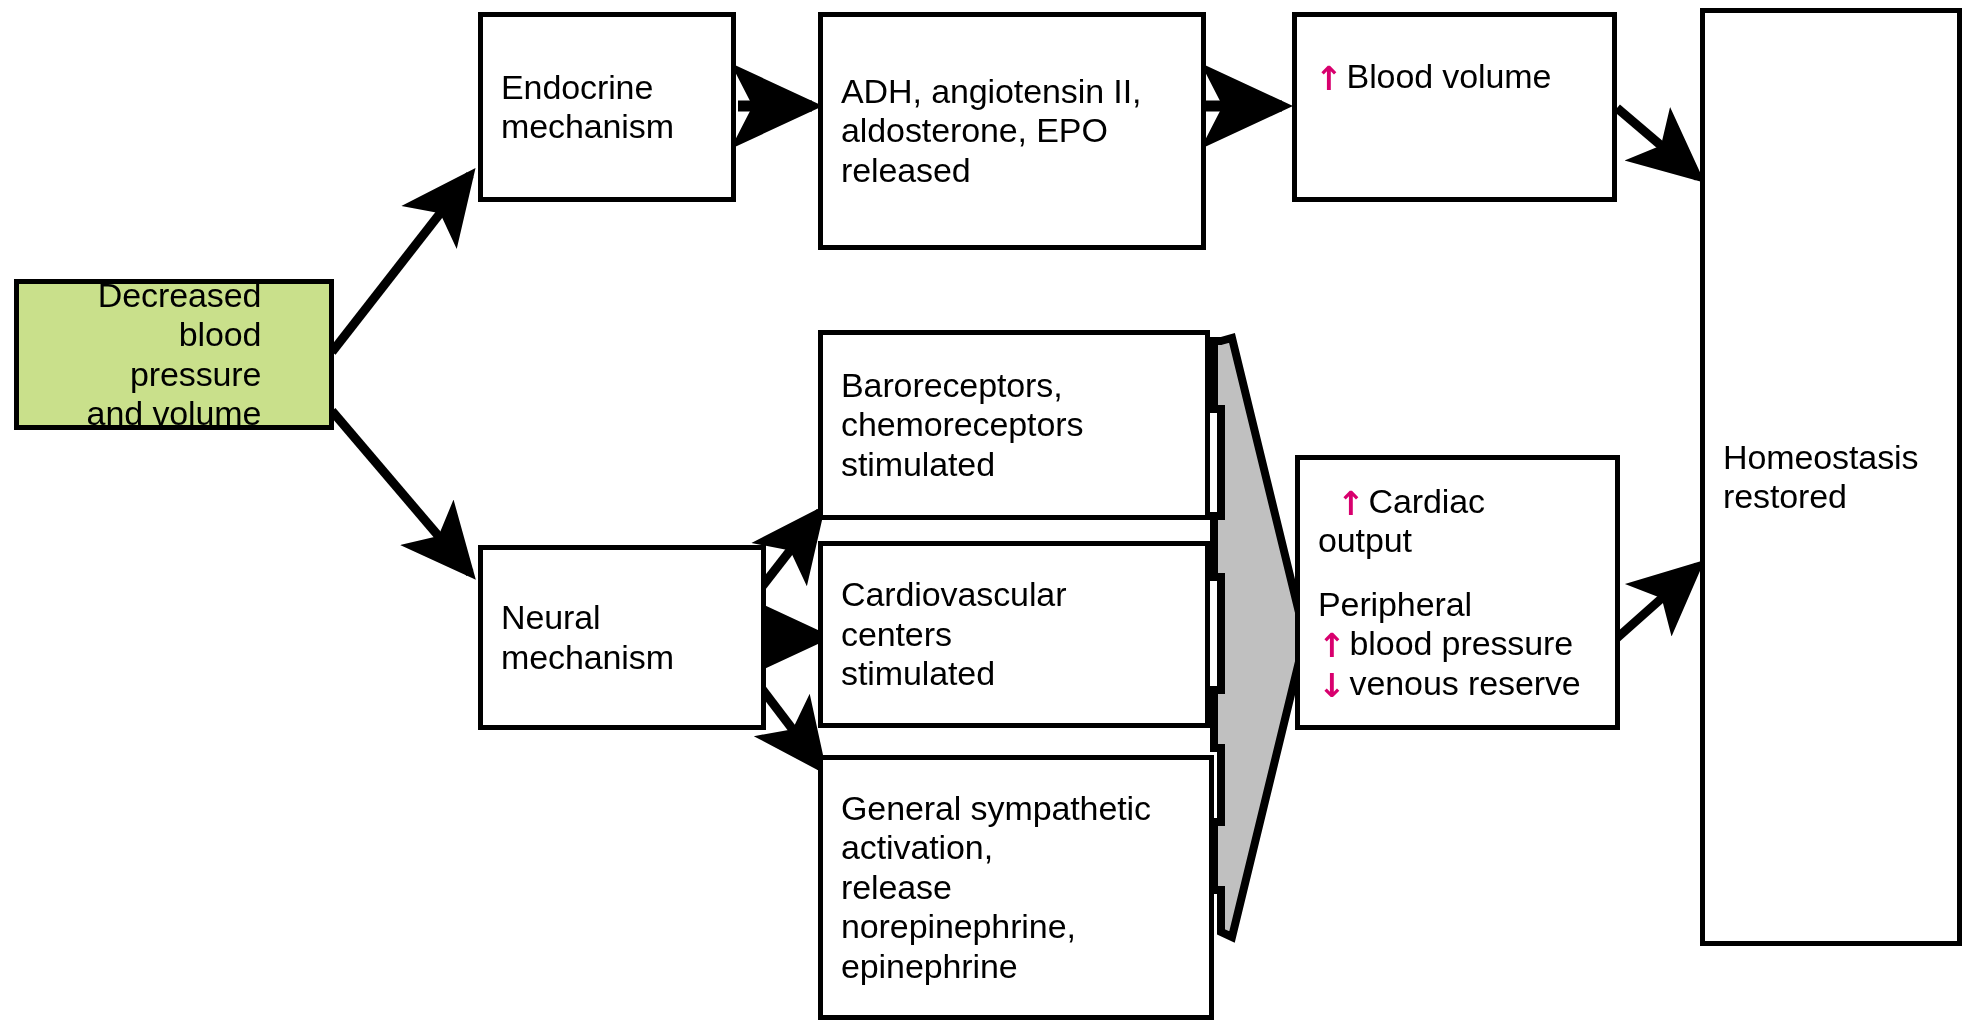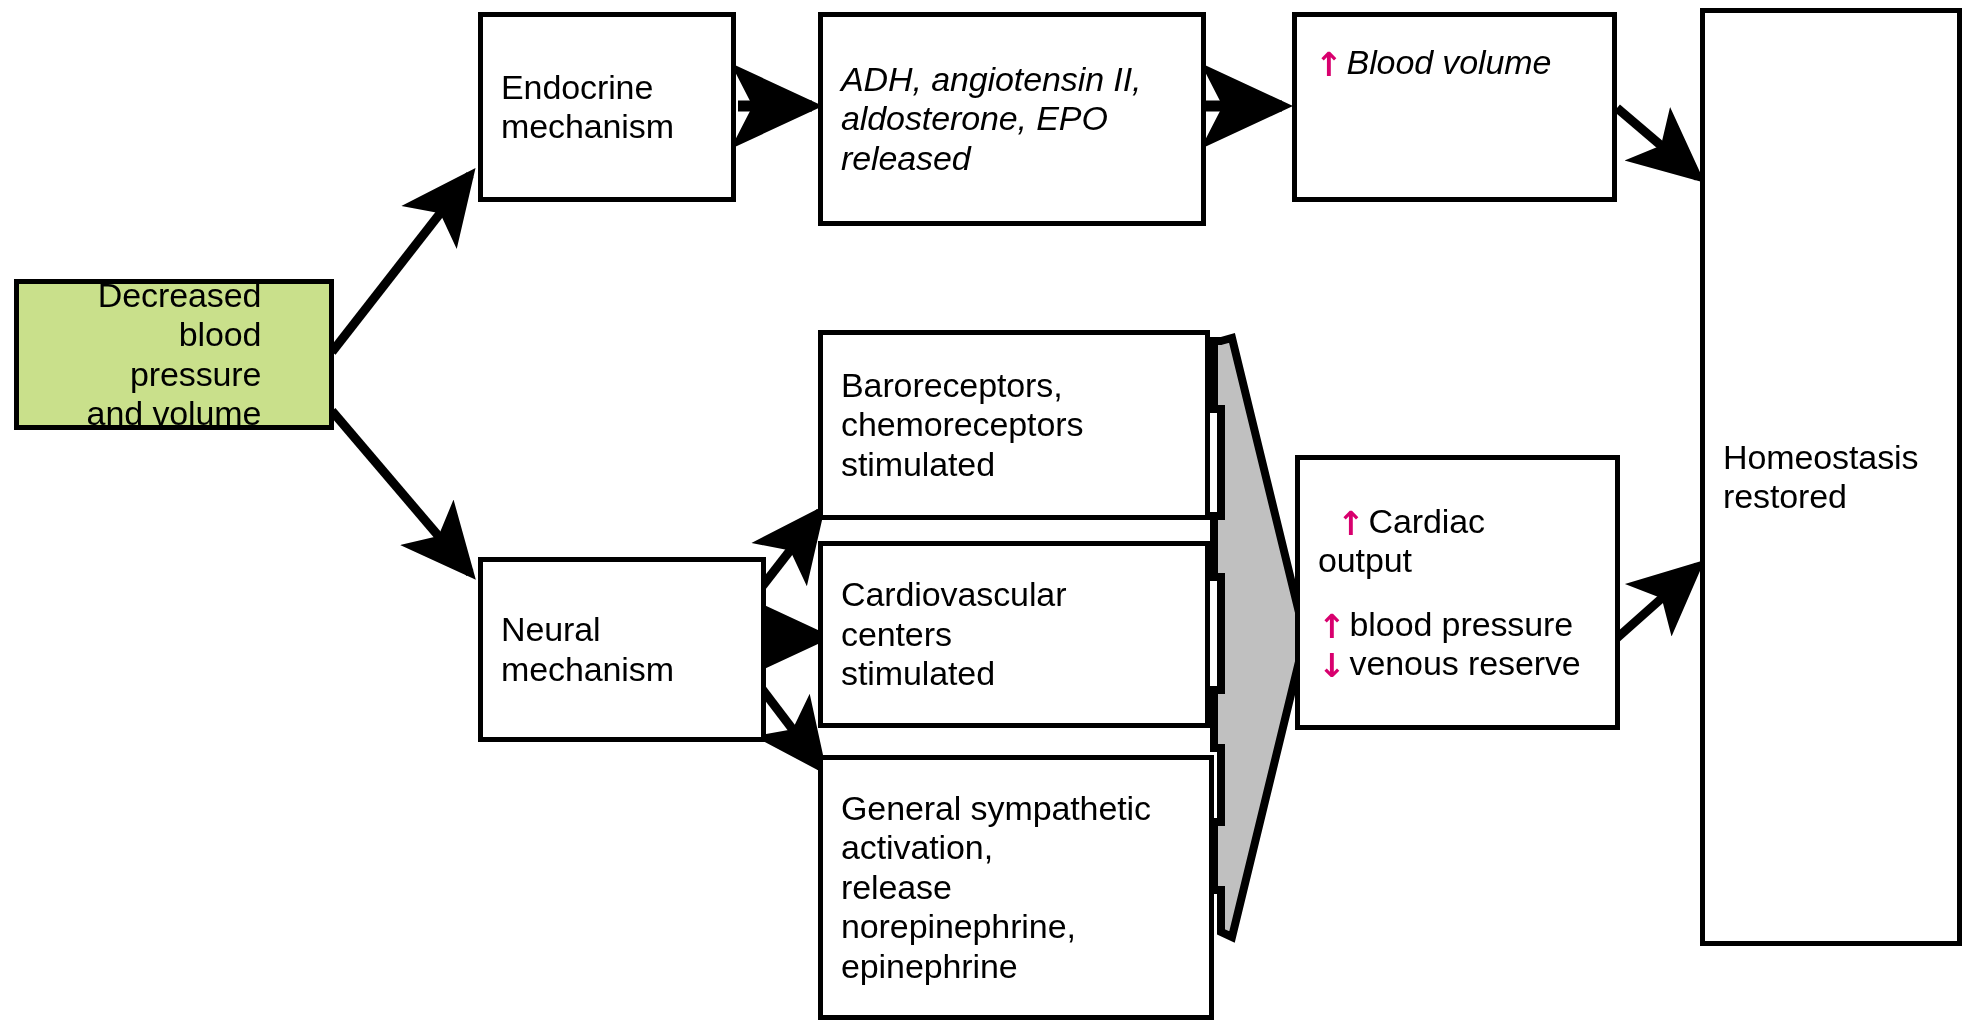--- a/index.html
+++ b/index.html
@@ -93,33 +93,33 @@
 blood
 pressure
 and volume</div>
   </div>
 
   <div class="node" style="left:478px; top:12px; width:258px; height:190px;">
     <div class="txt">Endocrine
 mechanism</div>
   </div>
 
-  <div class="node" style="left:818px; top:12px; width:388px; height:214px;font-style:italic;">
+  <div class="node" style="left:818px; top:12px; width:388px; height:238px;">
     <div class="txt">ADH, angiotensin II,
 aldosterone, EPO
 released</div>
   </div>
 
   <div class="node" style="left:1292px; top:12px; width:325px; height:190px; align-items:flex-start;">
-    <div class="txt" style="padding-top:26px; white-space:nowrap;font-style:italic;">
+    <div class="txt" style="padding-top:40px; white-space:nowrap;">
       <span class="arr">↑</span><span>Blood volume</span>
     </div>
   </div>
 
-  <div class="node" style="left:478px; top:545px; width:288px; height:185px;margin-top:12px;">
+  <div class="node" style="left:478px; top:545px; width:288px; height:185px;">
     <div class="txt">Neural
 mechanism</div>
   </div>
 
   <div class="node" style="left:818px; top:330px; width:392px; height:190px;">
     <div class="txt">Baroreceptors,
 chemoreceptors
 stimulated</div>
   </div>
 
@@ -137,20 +137,21 @@
 epinephrine</div>
   </div>
 
   <div class="node" style="left:1295px; top:455px; width:325px; height:275px;">
     <div class="txt" style="white-space:normal;">
       <div style="white-space:nowrap;margin-left:19px;">
         <span class="arr">↑</span><span>Cardiac</span>
       </div>
       <div>output</div>
       <div style="height:24px;"></div>
+      <div>Peripheral</div>
       <div style="white-space:nowrap;">
         <span class="arr">↑</span><span>blood pressure</span>
       </div>
       <div style="white-space:nowrap;">
         <span class="arr">↓</span><span>venous reserve</span>
       </div>
     </div>
   </div>
 
   <div class="node" style="left:1700px; top:8px; width:262px; height:938px;">

